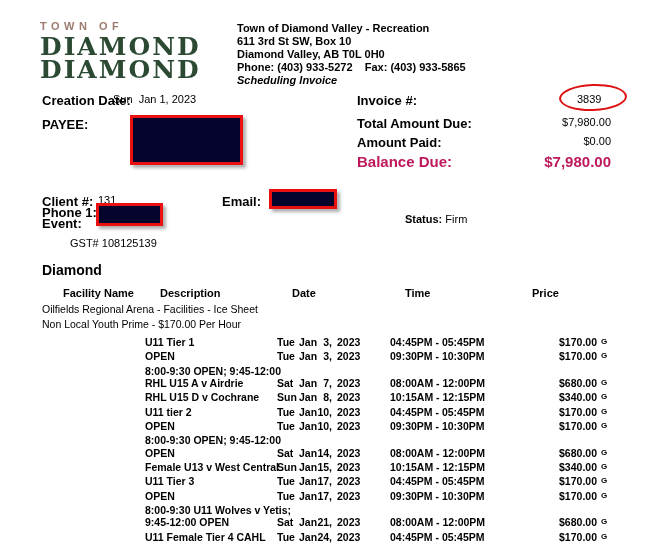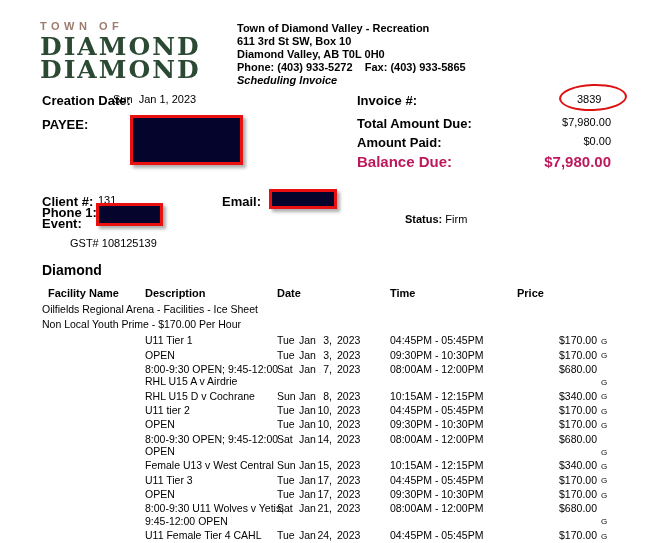--- a/index.html
+++ b/index.html
@@ -26,29 +26,29 @@
   .ralign{text-align:right;}
   
   .balance{font-size:15px;font-weight:bold;color:#be185d;}
   
   .redact{position:absolute;background:#04042c;border:3px solid #ea1010;box-shadow:3px 3px 3px rgba(110,110,110,0.55);}
   
   .circle{position:absolute;left:559px;top:84px;width:64px;height:23px;border:2.5px solid #dd1111;border-radius:50%;transform:rotate(-2deg);}
   
   .fac-title{position:absolute;left:42px;top:262px;font-size:14px;font-weight:bold;}
   .table{position:absolute;left:42px;top:287px;width:585px;font-size:10.5px;}
-  .thead{display:flex;font-size:11px;font-weight:bold;height:15px;}
+  .thead{display:flex;font-size:11px;font-weight:bold;height:15px;justify-content:center;}
   .h-fac{margin-left:6px;width:97px;}
   .h-desc{width:132px;}
   .h-date{width:113px;}
   .h-time{width:127px;}
   .h-price{width:80px;}
   .groupline{line-height:15.2px;}
   .rows{margin-top:2px;}
-  .frow{display:flex;align-items:flex-start;line-height:12.2px;margin-bottom:0.6px;}
+  .frow{display:flex;align-items:flex-end;line-height:12.2px;margin-bottom:0.6px;font-weight:bold;}
   .c-desc{margin-left:103px;width:132px;white-space:nowrap;}
   .c-date{width:113px;white-space:nowrap;}
   .dow{display:inline-block;width:22px;}
   .mon{display:inline-block;width:17px;}
   .day{display:inline-block;width:16px;text-align:right;}
   .yr{margin-left:5px;}
   .c-time{width:127px;}
   .c-price{width:80px;text-align:right;}
   .c-flag{width:12px;padding-left:4px;font-size:8px;padding-top:1.5px;}
   .twoline .c-flag{padding-top:14px;}

